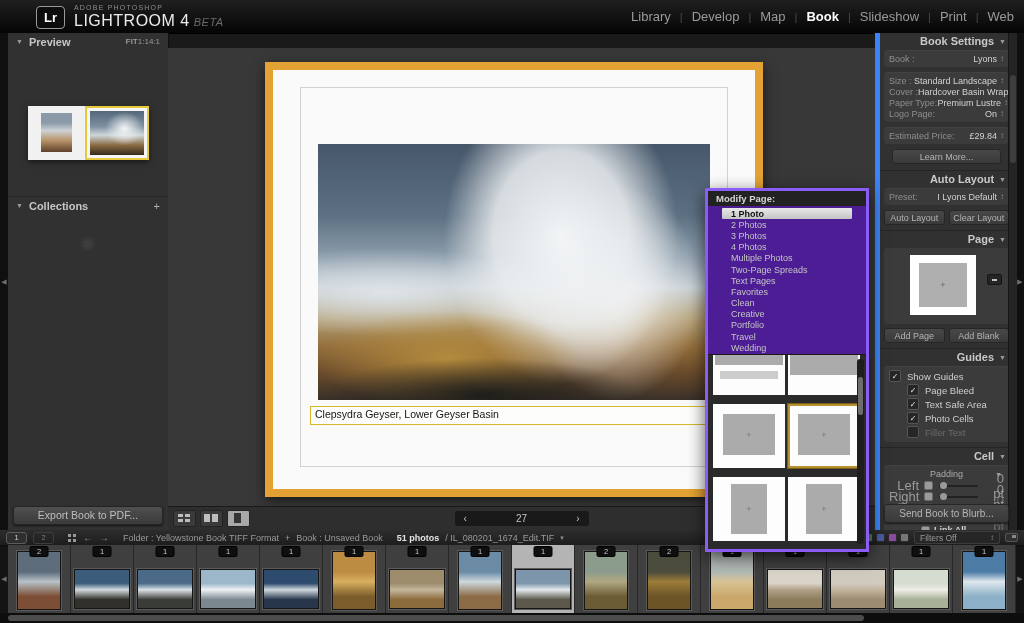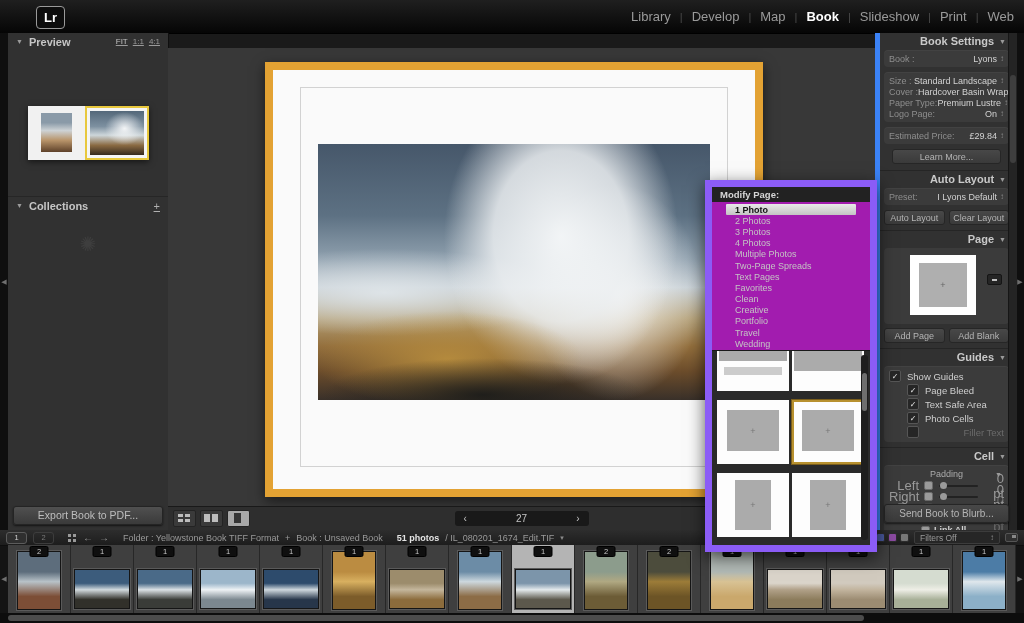--- a/index.html
+++ b/index.html
@@ -20,21 +20,21 @@
 
   
   .main{position:absolute;top:33px;left:0;right:0;height:497px;}
   .edge{position:absolute;top:0;width:8px;height:100%;background:#0f0f0f;color:#6f6f6f;font-size:7px;display:flex;align-items:center;justify-content:center;}
   .edge.left{left:0;} .edge.right{right:0;}
 
   
   .left-panel{position:absolute;left:8px;top:0;width:160px;height:100%;background:var(--panel-bg,#313131);border-right:1px solid #0f0f0f;display:flex;flex-direction:column;}
   .panel-header{display:flex;align-items:center;height:17px;padding:0 8px;color:#c6c6c6;font-size:11px;font-weight:bold;flex:none;border-top:1px solid #262626;}
   .tri{font-size:7px;color:#9a9a9a;margin-right:6px;}
-  .zoom-modes{margin-left:auto;font-size:8px;color:#9a9a9a;display:flex;gap:5px;font-weight:normal;text-decoration:underline;}
+  .zoom-modes{margin-left:auto;font-size:8px;color:#9a9a9a;display:flex;font-weight:normal;}
   .preview-body{position:relative;height:146px;flex:none;}
   .spread{position:absolute;left:20px;top:56px;width:121px;height:54px;display:flex;box-shadow:0 2px 6px rgba(0,0,0,.55);}
   .spread-left{width:57px;background:#f1f1f1;position:relative;}
   .spread-left .ph{position:absolute;left:13px;top:7px;width:31px;height:39px;background:linear-gradient(180deg,#8a9aa8 25%,#cdd2d5 45%,#b8946a 70%,#5e4129 100%);}
   .spread-right{flex:1;background:#f5f5f5;border:2px solid var(--selection,#e8c83d);position:relative;}
   .spread-right .ph{position:absolute;inset:3px;background:
      radial-gradient(26px 22px at 64% 40%,rgba(248,249,250,.95),rgba(240,242,244,0) 75%),
      linear-gradient(180deg,#54687a 0%,#7d90a0 35%,#cdd6da 55%,#8a6a42 78%,#35291d 100%);}
   .collections-body{flex:1;position:relative;}
   .spinner-icon{position:absolute;left:50%;top:18px;transform:translateX(-50%);color:#3e3e3e;font-size:20px;}
@@ -87,36 +87,36 @@
   .ppage{position:absolute;left:26px;top:7px;width:66px;height:60px;background:#fff;}
   .pcell{position:absolute;left:9px;right:9px;top:8px;bottom:8px;background:#afafaf;}
   .pcell::after{content:"+";position:absolute;inset:0;display:flex;align-items:center;justify-content:center;color:#666;font-size:9px;}
   .flyout-btn{position:absolute;right:7px;top:26px;width:13px;height:9px;background:#252525;border:1px solid #151515;border-radius:2px;display:flex;align-items:center;justify-content:center;}
   .flyout-btn i{display:block;width:5px;height:2px;background:#c2c2c2;}
   .cb{width:10px;height:10px;background:#262626;border:1px solid #565656;border-radius:2px;margin-right:6px;display:flex;align-items:center;justify-content:center;color:#e6e6e6;font-size:8px;flex:none;}
   .cb.small{width:7px;height:7px;margin-right:4px;}
   .cb.filled{background:#9a9a9a;border-color:#6a6a6a;}
   .g-row{display:flex;align-items:center;height:14px;font-size:9.5px;color:#cfcfcf;}
   .g-sub{margin-left:18px;}
-  .g-row.disabled{color:#6b6b6b;justify-content:space-between;}
+  .g-row.disabled{color:#6b6b6b;}
   .pad-head{display:flex;align-items:center;height:12px;font-size:9px;color:#ababab;position:relative;justify-content:center;}
   .pad-head .tri{position:absolute;right:2px;margin:0;}
   .sl-row{display:flex;align-items:center;height:11px;font-size:13px;color:#9a9a9a;}
   .sl-row.disabled{opacity:.5;}
   .sl-label{width:30px;text-align:right;margin-right:5px;flex:none;}
   .track{flex:1;height:2px;background:#222;border-radius:1px;margin:0 5px 0 2px;position:relative;}
   .sthumb{position:absolute;left:1px;top:-3px;width:7px;height:7px;background:#9a9a9a;border-radius:50%;}
   .sl-val{width:21px;text-align:right;flex:none;}
   .link-row{display:flex;align-items:center;height:12px;font-size:9px;color:#d2d2d2;margin-left:32px;font-weight:bold;}
   .send-btn{position:absolute;left:4px;right:4px;bottom:7px;height:17px;font-size:10px;z-index:6;}
   .rp-scroll{position:absolute;left:1008px;top:0;width:8px;height:100%;background:#242424;border-left:1px solid #161616;}
   .rp-scroll .handle{position:absolute;left:1px;right:1px;top:42px;height:88px;background:#3e3e3e;border-radius:3px;}
 
   
-  .popup{position:absolute;left:705px;top:147px;width:158px;height:358px;background:#a21caf;border:7px solid #8b5cf6;box-shadow:0 5px 16px rgba(0,0,0,.65);z-index:50;}
+  .popup{position:absolute;left:705px;top:155px;width:158px;height:358px;background:#4c1d95;border:3px solid #8b5cf6;box-shadow:0 5px 16px rgba(0,0,0,.65);z-index:50;}
   .popup-title{height:15px;display:flex;align-items:center;padding:0 8px;color:#d6d6d6;font-weight:bold;font-size:9.5px;background:#222;}
   .popup-list{padding:2px 14px 1px;}
   .popup-item{height:11.2px;display:flex;align-items:center;padding:0 9px;font-size:9px;color:#c4c4c4;}
   .popup-item.selected{background:linear-gradient(#e9e9e9,#c4c4c4);color:#111;font-weight:bold;border-radius:1px;}
   .popup-grid{position:absolute;left:0;right:0;top:163px;bottom:0;overflow:hidden;border-top:1px solid #1a1a1a;background:#2a2a2a;}
   .grid-inner{position:absolute;left:5px;top:-24px;display:grid;grid-template-columns:68px 68px;gap:9px 7px;}
   .tpl{width:68px;height:60px;background:#fdfdfd;position:relative;border:2px solid rgba(0,0,0,0);}
   .tpl.selected{border-color:#b8912f;box-shadow:0 0 0 1px #7a5e1d;}
   .tcell{position:absolute;background:#ababab;}
   .tpl-band-bottom .tcell{left:0;right:0;top:0;height:32px;}
@@ -158,20 +158,24 @@
   .fs-scroll{position:absolute;left:0;right:0;bottom:0;height:10px;background:#0d0d0d;}
   .fs-scroll .handle{position:absolute;left:8px;top:2px;width:856px;height:6px;background:#4c4c4c;border-radius:3px;}
 </style>
 </head>
 <body>
 
 <div class="app">
 
   <header class="topbar">
     <div class="lr-logo">Lr</div>
+    <div class="brand">
+      <div class="brand-top">ADOBE PHOTOSHOP</div>
+      <div class="brand-main"><span>LIGHTROOM 4</span><span class="beta">BETA</span></div>
+    </div>
     <nav class="modules" id="modules">
         <span class="module">Library</span>
         <span class="mod-sep">|</span>
         <span class="module">Develop</span>
         <span class="mod-sep">|</span>
         <span class="module">Map</span>
         <span class="mod-sep">|</span>
         <span class="module active">Book</span>
         <span class="mod-sep">|</span>
         <span class="module">Slideshow</span>
@@ -218,20 +222,21 @@
         <div class="big-btn export-btn">Export Book to PDF...</div>
       </div>
     </aside>
 
     <section class="center">
       <div class="canvas">
         <div class="page-frame">
           <div class="page">
             <div class="guide-rect"></div>
             <div class="main-photo"></div>
+            <div class="caption-cell">Clepsydra Geyser, Lower Geyser Basin</div>
           </div>
         </div>
       </div>
       <div class="toolbar">
         <span class="vb vb1">
             <span class="pg"></span>
           </span>
         <span class="vb vb2">
             <span class="pg"></span>
           </span>

